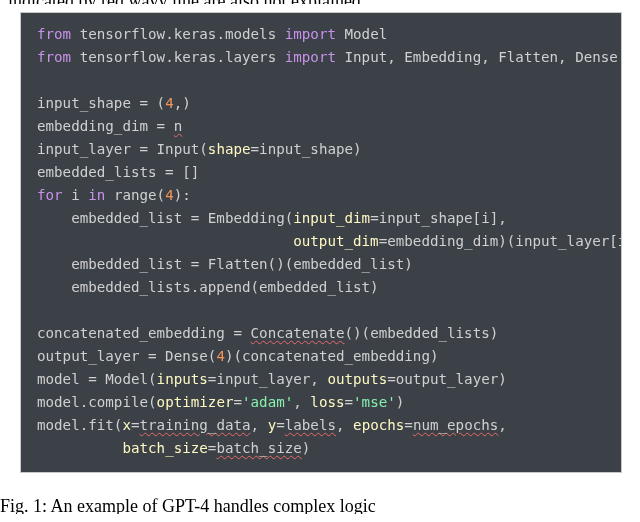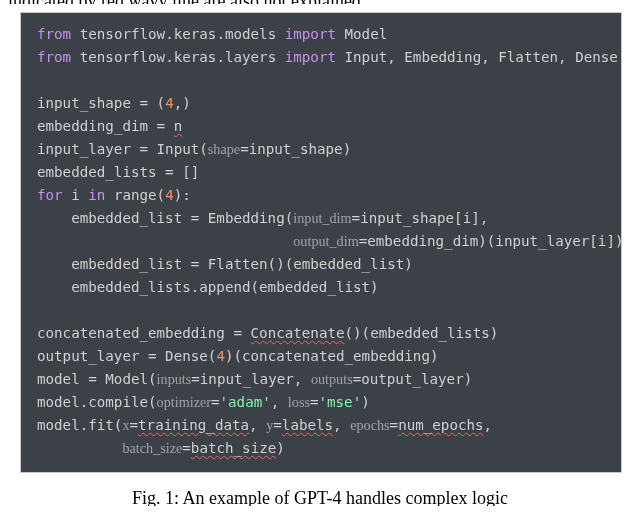--- a/index.html
+++ b/index.html
@@ -52,34 +52,34 @@
     font-size: 11px;
     vertical-align: top;
     line-height: 1.9;
     text-align: left;
     user-select: none;
   }
   .tok-def { color: #d0d0d0; }
   .tok-kw { color: #c792ea; }
   .tok-num { color: #f2955a; }
   .tok-str { color: #86efac; }
-  .tok-param { color: #a3a3a3; font-family: Liberation Serif, serif; }
+  .tok-param { color: #fef9c3; }
 
   .err {
     text-decoration-line: underline;
     text-decoration-style: wavy;
     text-decoration-color: #e86a6a;
     text-decoration-thickness: 1px;
     text-underline-offset: 2px;
   }
   .caption {
-    text-align: center;
+    text-align: left;
     font-size: 18px;
     color: #000;
-    padding-top: 10px;
+    padding-top: 18px;
     line-height: 1.3;
     white-space: nowrap;
     overflow: hidden;
   }
   .caption .cut {
     display: inline-block;
     transform: translateY(4px);
   }
 </style>
 </head>

